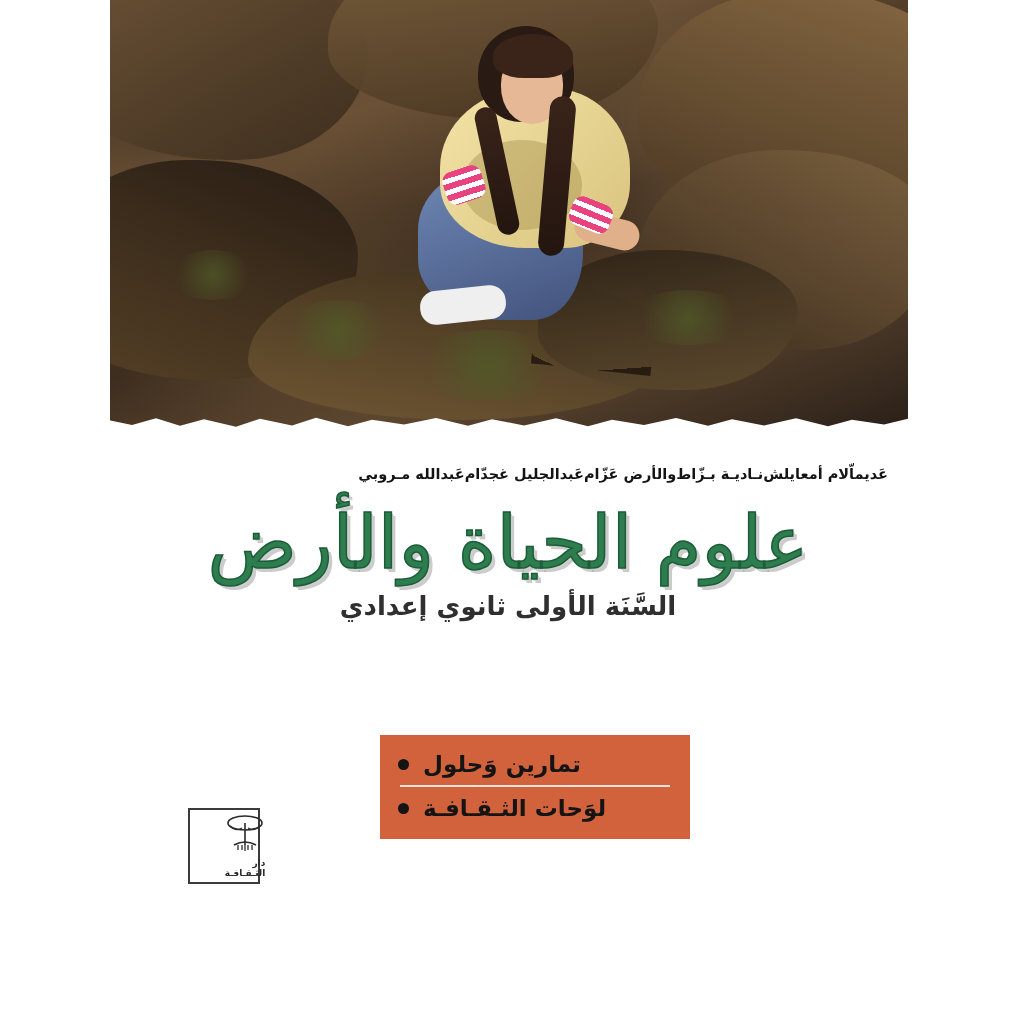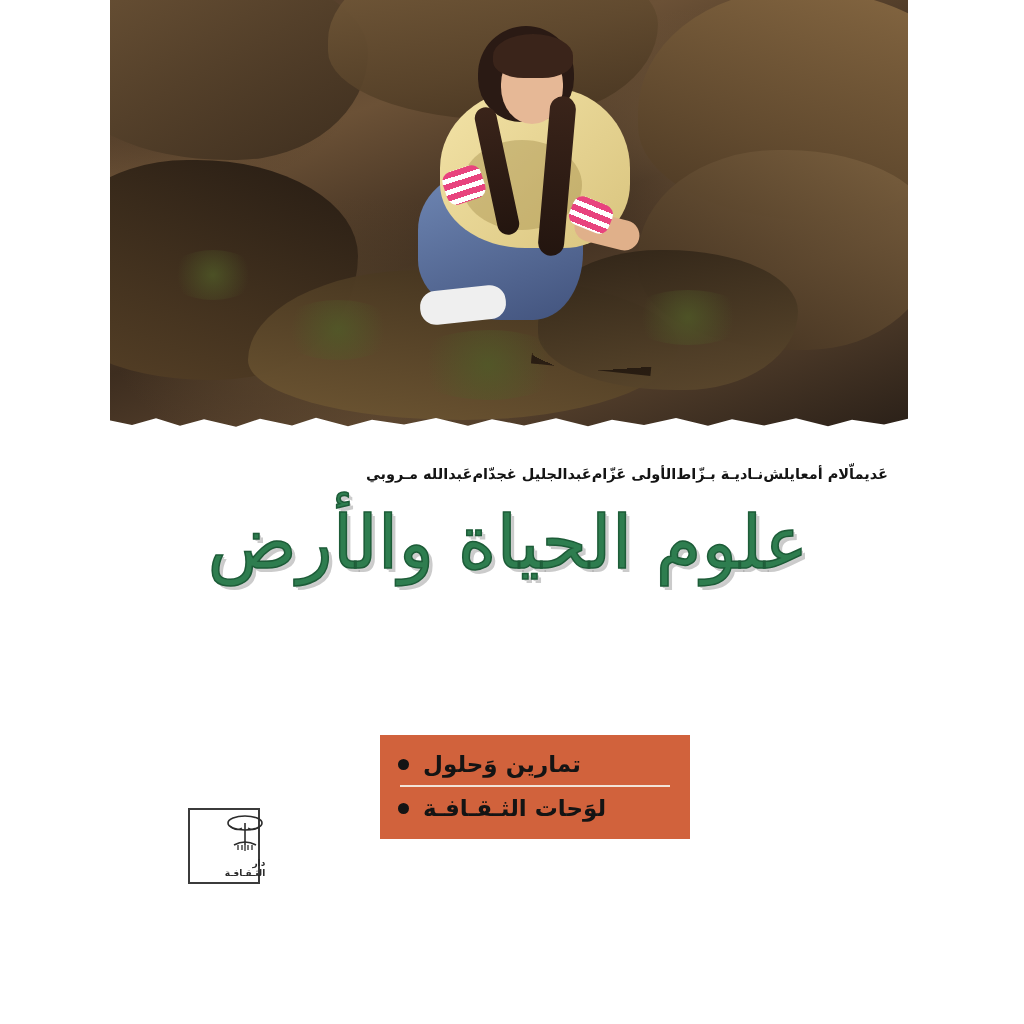--- a/index.html
+++ b/index.html
@@ -306,27 +306,28 @@
         <div class="cuff2"></div>
         <div class="seaweed"></div>
       </div>
 
       <div class="torn"></div>
     </div>
 
     <div class="authors">
       <div class="author">عَبدالله مـروبي</div>
       <div class="author">عَبدالجليل غجدّام</div>
-      <div class="author">الأولى عَزّام</div>
+      <div class="author">والأرض عَزّام</div>
       <div class="author">نـاديـة بـزّاط</div>
       <div class="author">عَديماّلام أمعايلش</div>
     </div>
 
     <div class="title-wrap">
       <div class="main-title">علوم الحياة والأرض</div>
+      <div class="subtitle">السَّنَة الأولى ثانوي إعدادي</div>
     </div>
 
     <div class="orange-box">
       <div class="ob-line">
         <span class="bullet"></span>
         <span>تمارين وَحلول</span>
       </div>
       <div class="ob-div"></div>
       <div class="ob-line">
         <span class="bullet"></span>

